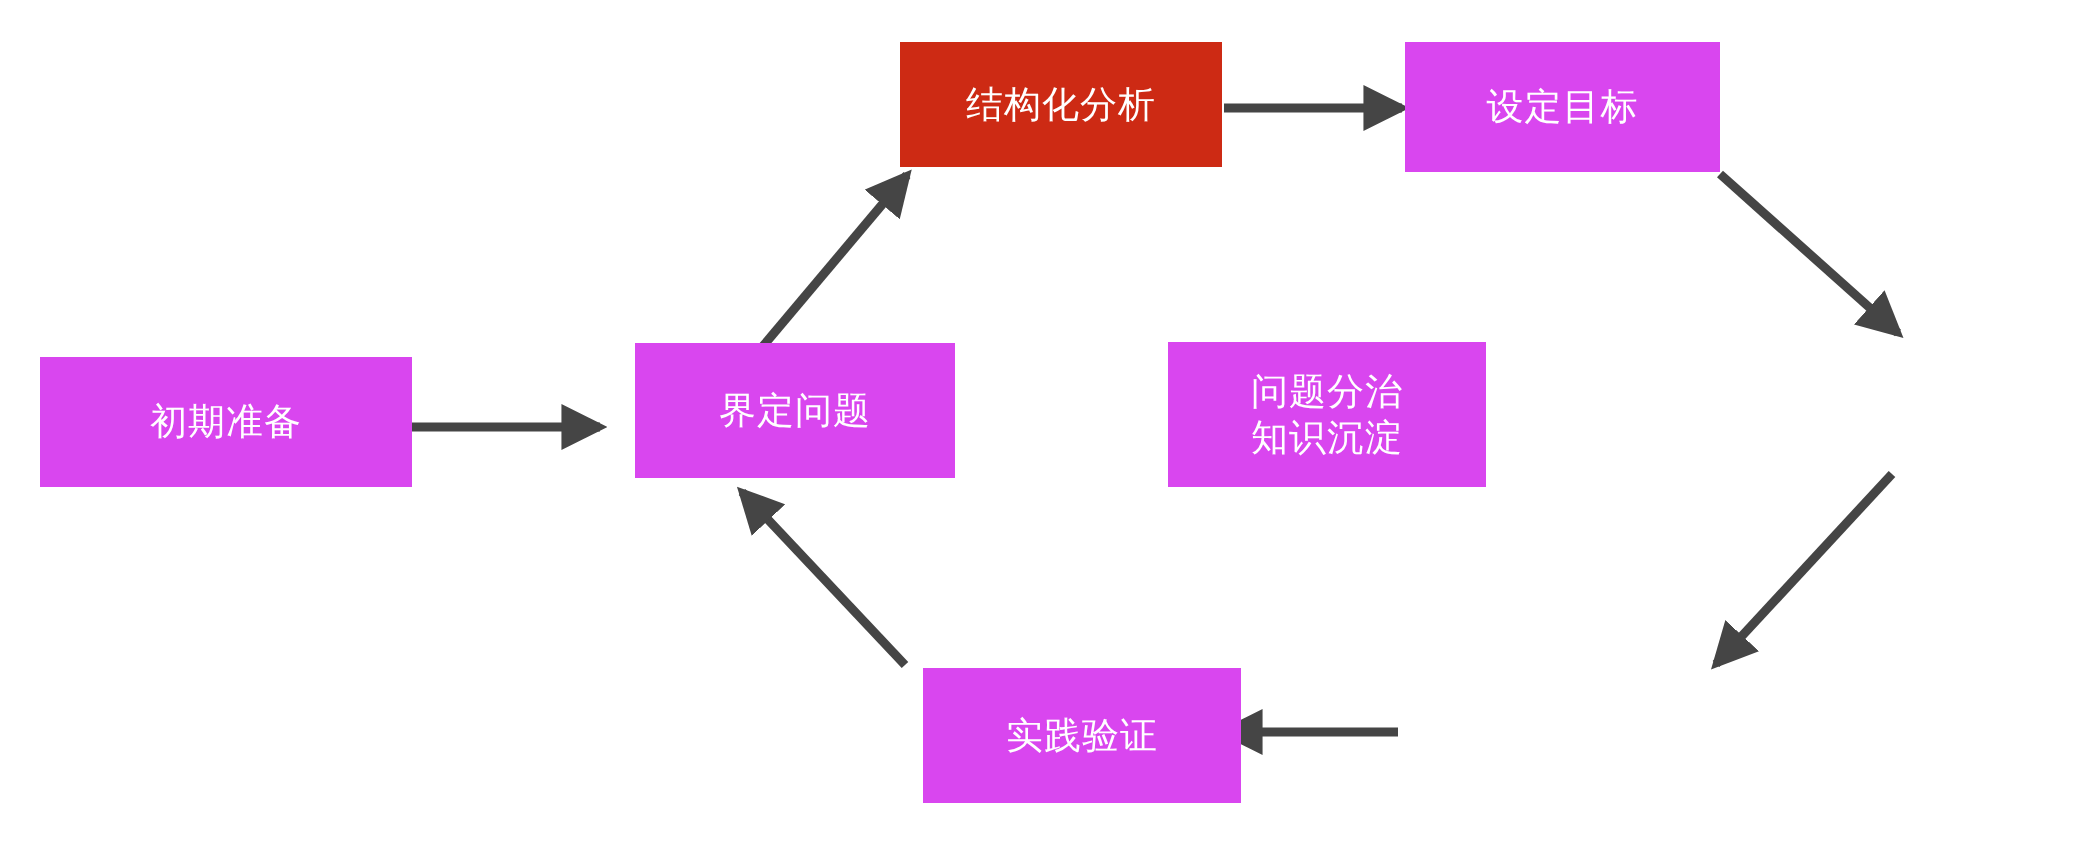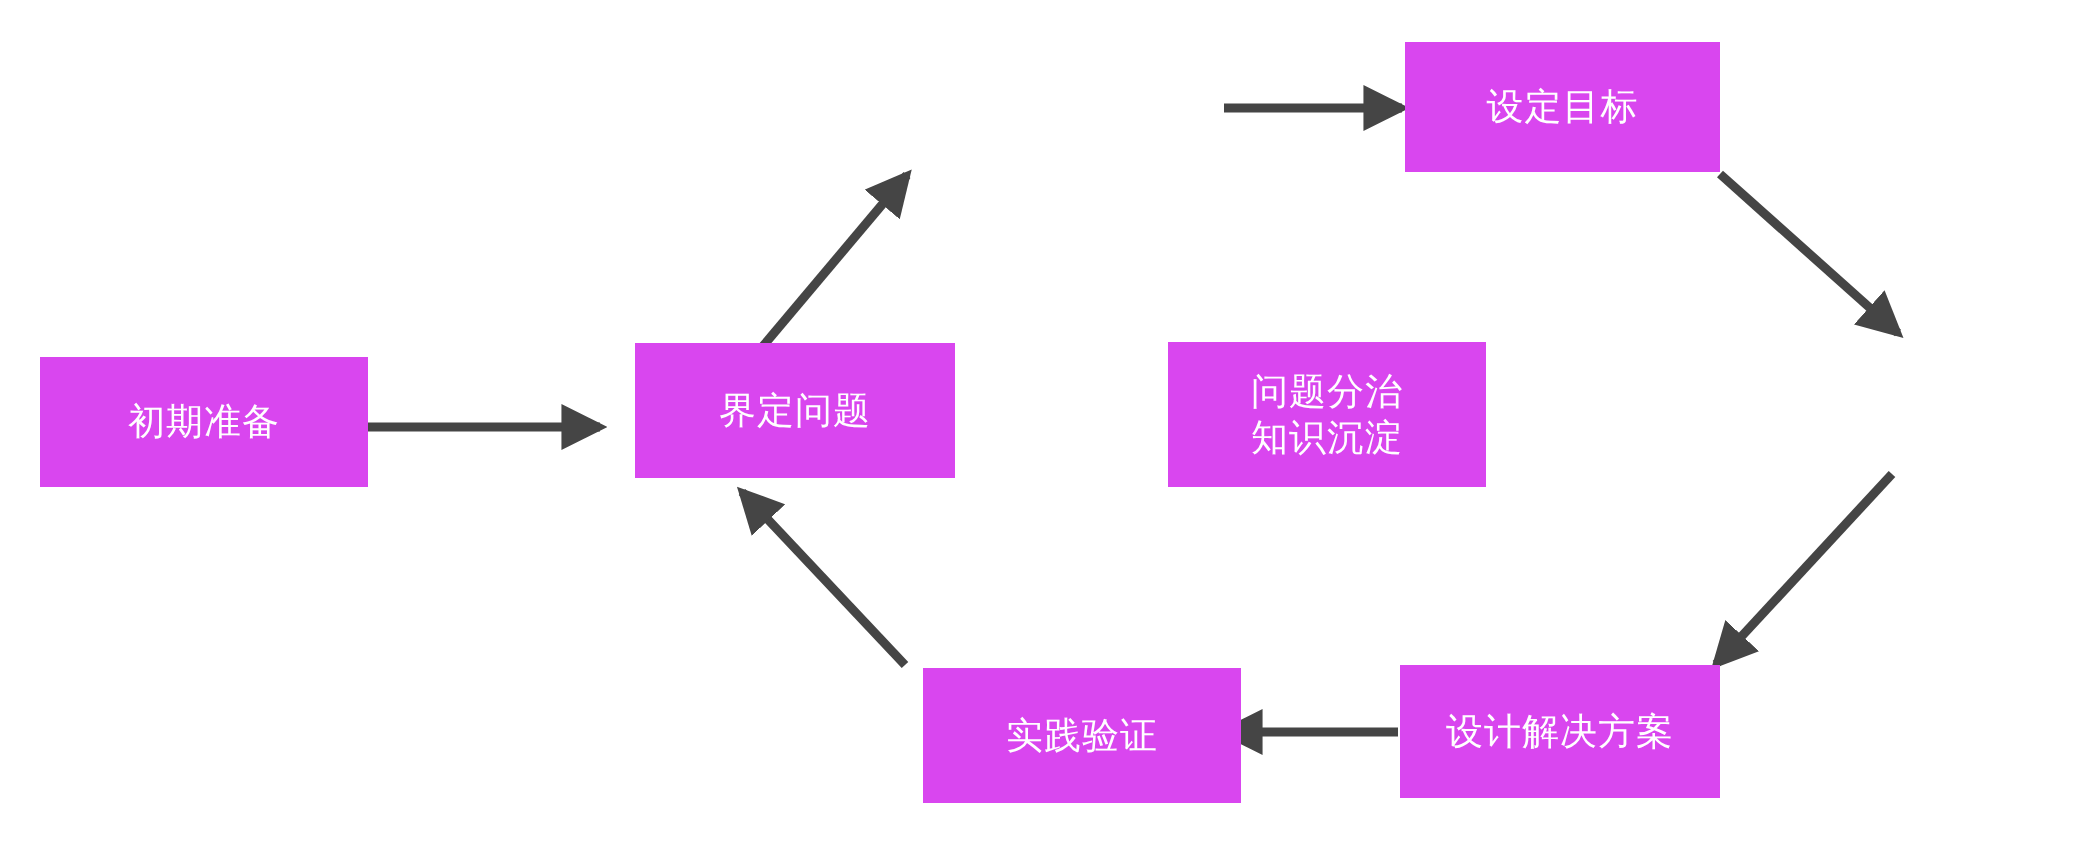--- a/index.html
+++ b/index.html
@@ -63,40 +63,40 @@
 
     <line x1="1720" y1="174" x2="1898" y2="333" stroke="#454545" stroke-width="9" marker-end="url(#ah)"></line>
 
     <line x1="1892" y1="474" x2="1716" y2="664" stroke="#454545" stroke-width="9" marker-end="url(#ah)"></line>
 
     <line x1="1398" y1="732" x2="1224" y2="732" stroke="#454545" stroke-width="9" marker-end="url(#ah)"></line>
 
     <line x1="905" y1="665" x2="742" y2="492" stroke="#454545" stroke-width="9" marker-end="url(#ah)"></line>
   </svg>
 
-  <div class="node blue" style="left:40px; top:357px; width:328px; height:130px;">
+  <div class="node blue" style="left:40px; top:357px; width:372px; height:130px;">
     <span>初期准备</span>
   </div>
 
   <div class="node blue" style="left:603px; top:343px; width:320px; height:135px;margin-left:32px;">
     <span>界定问题</span>
   </div>
 
+  <div class="node red" style="left:900px; top:42px; width:322px; height:125px;">
+    <span>结构化分析</span>
+  </div>
 
   <div class="node blue" style="left:1405px; top:42px; width:315px; height:130px;">
     <span>设定目标</span>
   </div>
 
   <div class="node blue" style="left:1168px; top:342px; width:318px; height:145px;text-align:center;">
     <span>问题分治
 知识沉淀</span>
   </div>
 
 
   <div class="node blue" style="left:903px; top:668px; width:318px; height:135px;margin-left:20px;">
     <span>实践验证</span>
   </div>
 
-  <div class="node blue" style="left:1400px; top:665px; width:320px; height:133px;">
-    <span>设计解决方案</span>
-  </div>
 
 </div>
 
 </body></html>

